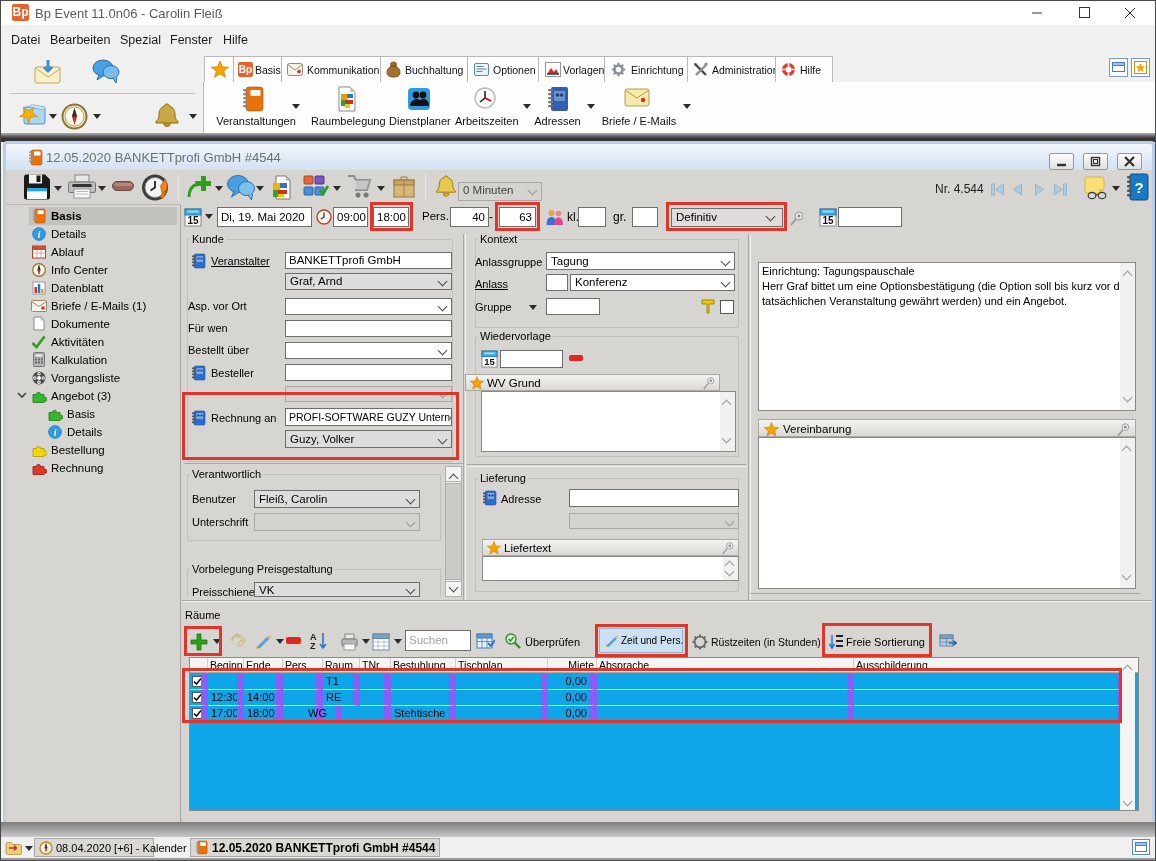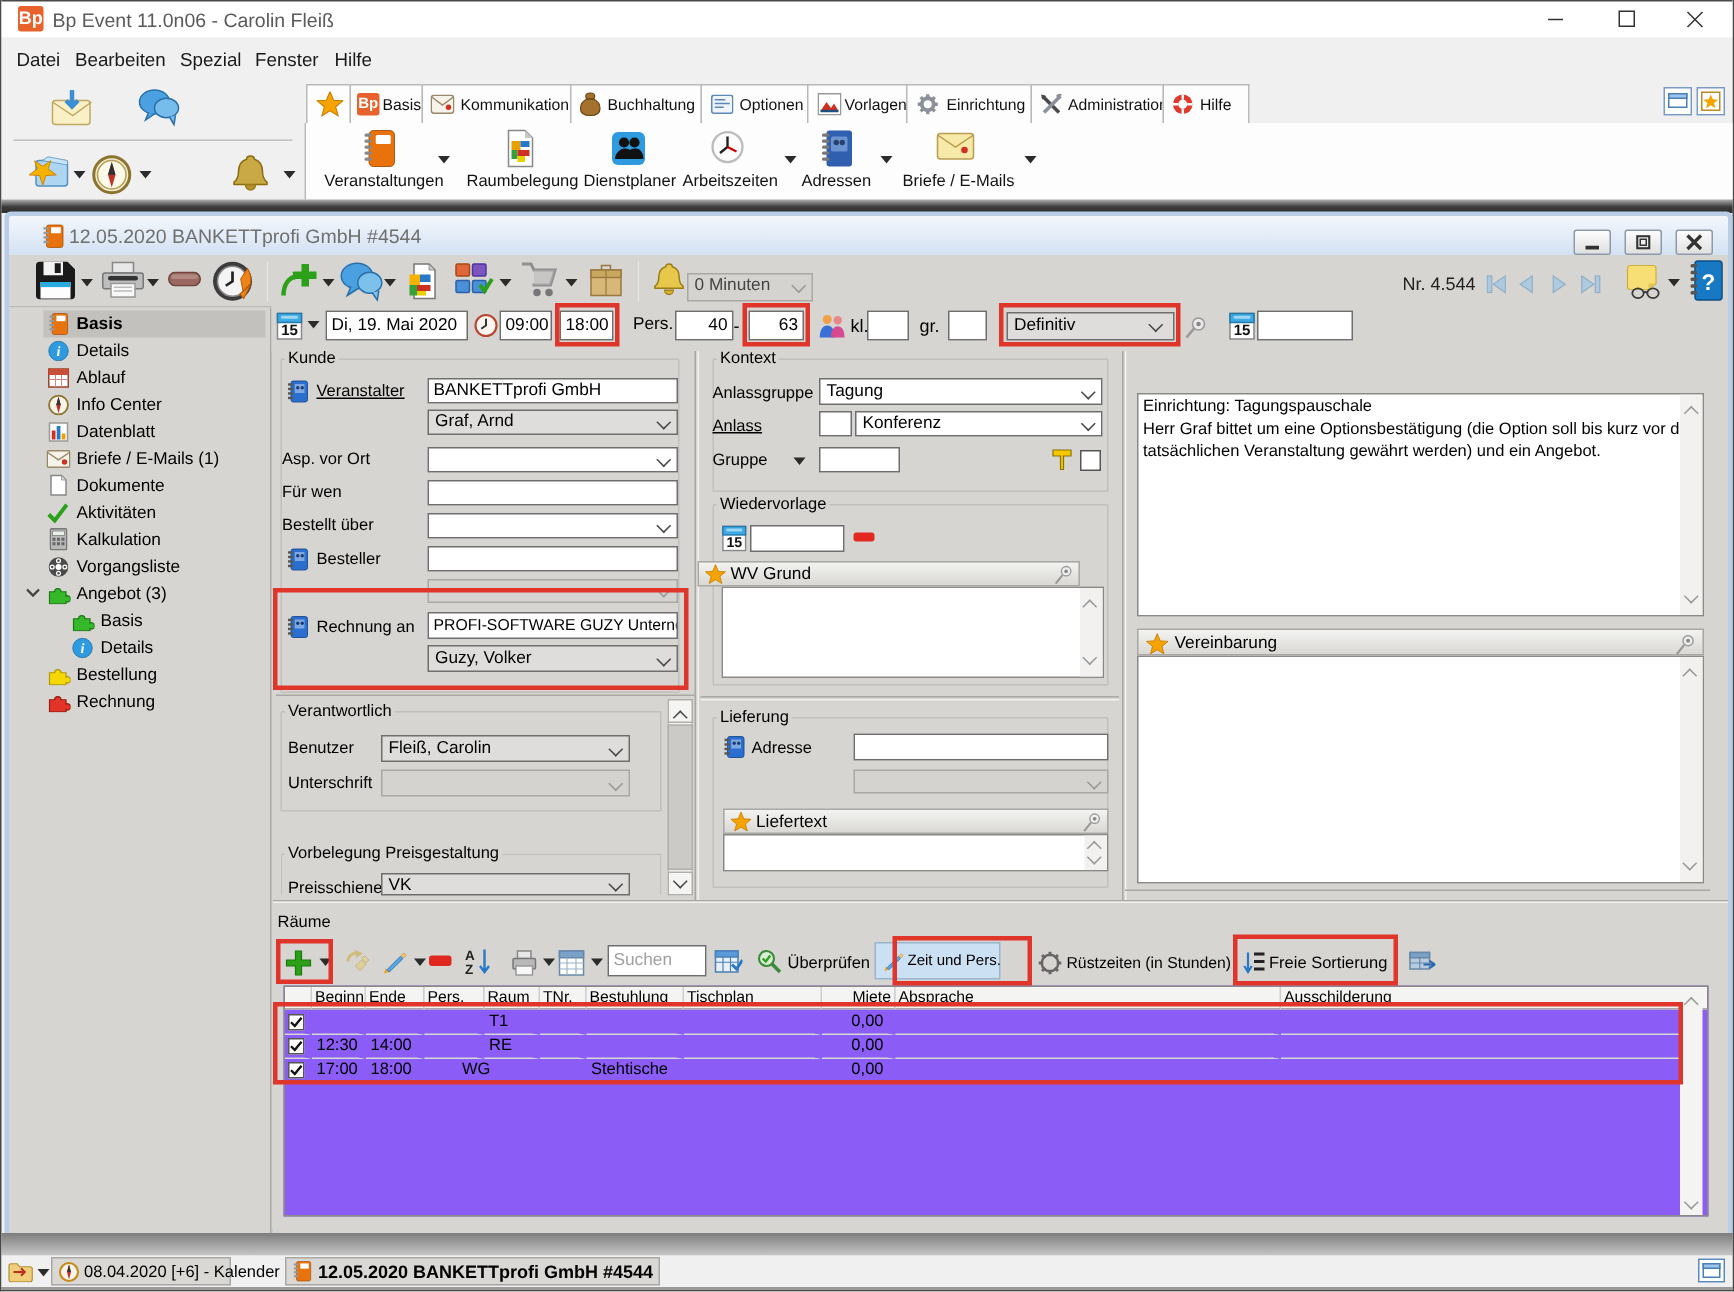--- a/index.html
+++ b/index.html
@@ -55,25 +55,25 @@
 .track{position:absolute;right:0;top:0;bottom:0;width:15px;background:#f2f1ef;}
 .sarr{position:absolute;width:8px;height:8px;}
 .sarr::after{content:"";position:absolute;left:0;top:0;width:6px;height:6px;border-right:1.5px solid #9a9a9a;border-bottom:1.5px solid #9a9a9a;}
 .sarr.up::after{transform:rotate(-135deg);margin-top:3px;}
 .sarr.dark::after{border-color:#4a4a4a;}
 .sarr.dn::after{transform:rotate(45deg);}
 
 .sbar{position:absolute;background:#f0f0f0;border:1px solid #b9b8b4;}
 .sbtn{position:absolute;background:#f4f4f2;border:1px solid #b0afab;}
 
-#rtable{position:absolute;left:7px;top:452px;width:950px;height:154px;background:#8b5cf6;border:1px solid #8a8986;}
+#rtable{position:absolute;left:7px;top:452px;width:950px;height:154px;background:#0ea5e9;border:1px solid #8a8986;}
 .th{position:absolute;top:0;height:15px;background:#f4f4f2;border-right:1px solid #cfcecb;border-bottom:1px solid #a9a8a4;font-size:10.5px;padding:1px 2px 0;white-space:nowrap;overflow:hidden;}
 .cbx{position:absolute;left:2px;top:2px;width:11px;height:11px;background:#fff;border:1px solid #555;}
 .cbx svg{position:absolute;left:0px;top:0px;}
-.td{position:absolute;height:16px;border-right:5px solid #8b5cf6;border-bottom:1px solid #d8d7d4;font-size:11px;padding:1px 3px 0;white-space:nowrap;overflow:hidden;}
+.td{position:absolute;height:16px;border-right:7px solid #8b5cf6;border-bottom:1px solid #d8d7d4;font-size:11px;padding:1px 3px 0;white-space:nowrap;overflow:hidden;}
 
 #gradstrip{position:absolute;left:0;top:822px;width:1154px;height:15px;background:linear-gradient(#7d7d7d,#c7c7c7);}
 #statusbar{position:absolute;left:0;top:837px;width:1154px;height:21px;background:#f0f0f0;}
 #bottomedge{position:absolute;left:0;top:858px;width:1154px;height:2px;background:#9a9a9a;}
 .stab{position:absolute;top:1px;height:19px;background:#d9d8d5;border:1px solid #a9a8a4;font-size:11px;white-space:nowrap;}
 </style>
 </head>
 <body>
 <div id="app">
 
@@ -843,21 +843,21 @@
           <rect x="1" y="1" width="15" height="4" fill="#5a9ad8" stroke="#4a80b8"></rect>
           <path d="M1 8.5 h15 M6 5 v10 M11 5 v10" stroke="#4a80b8" stroke-width="0.8"></path>
           <path d="M12 10 l3 3 4-6" stroke="#2878c8" stroke-width="2" fill="none"></path>
         </svg>
       <svg style="position:absolute;left:321px;top:427px" width="20" height="20" viewBox="0 0 20 20">
           <circle cx="8" cy="7" r="5" fill="#d8ecd8" stroke="#3a8a3a" stroke-width="1.4"></circle>
           <path d="M11.5 10.5 L17 16" stroke="#3a8a3a" stroke-width="2.4"></path>
           <path d="M5.5 7 l2 2 3-4" stroke="#2ba018" stroke-width="1.6" fill="none"></path>
         </svg>
       <div class="formlbl" style="left:343px;top:431px">Überprüfen</div>
-      <div style="position:absolute;left:401px;top:423px;width:84px;height:25px;background:#cbe0f3;border:1px solid #9ab4cc">
+      <div style="position:absolute;left:417px;top:423px;width:84px;height:25px;background:#cbe0f3;border:1px solid #9ab4cc">
         <svg style="position:absolute;left:4px;top:4px" width="16" height="16" viewBox="0 0 19 19">
             <path d="M2 17 l3.5-1 -2.5-2.5 z" fill="#e8a428"></path>
             <path d="M4 14.5 L13 5.5 l1.6 1.6 L5.5 16 z" fill="#58a8e8" stroke="#2a6ca8" stroke-width="0.6"></path>
             <path d="M13.6 4.9 l1.6-1.6 1.6 1.6 -1.6 1.6 z" fill="#f5c870" stroke="#c89038" stroke-width="0.5"></path>
           </svg>
         <span style="position:absolute;left:21px;top:6px;font-size:10px;white-space:nowrap">Zeit und Pers.</span>
       </div>
       <div class="redbox" style="left:413px;top:419px;width:93px;height:33px"></div>
       <svg style="position:absolute;left:509px;top:428px" width="18" height="18" viewBox="0 0 18 18">
           <circle cx="9" cy="9" r="5.5" fill="none" stroke="#666" stroke-width="1.6"></circle>

